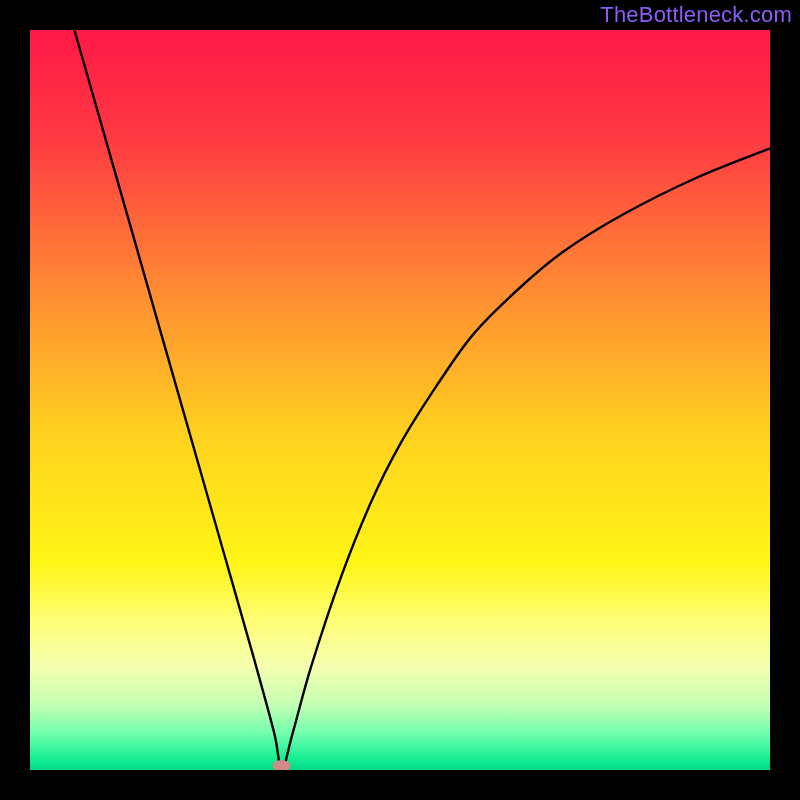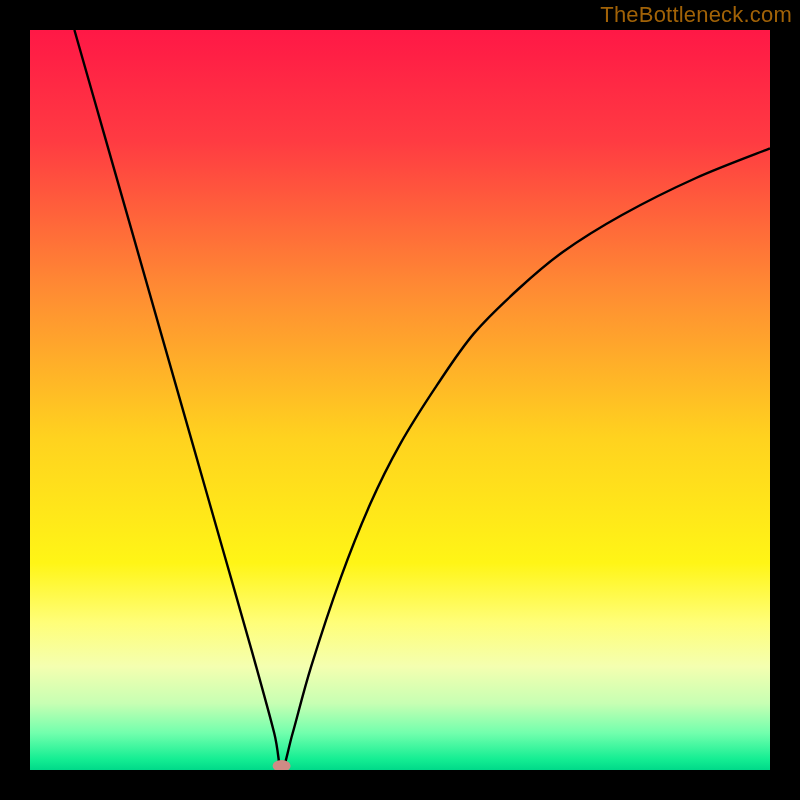--- a/index.html
+++ b/index.html
@@ -14,21 +14,21 @@
   .frame {
     position: relative;
     width: 800px;
     height: 800px;
     background: #000;
   }
   .attribution {
     position: absolute;
     top: 2px;
     right: 8px;
-    color: #a16207;
+    color: #8b5cf6;
     font-size: 22px;
     font-weight: 400;
     letter-spacing: 0.2px;
   }
   svg.plot {
     position: absolute;
     left: 30px;
     top: 30px;
     width: 740px;
     height: 740px;

